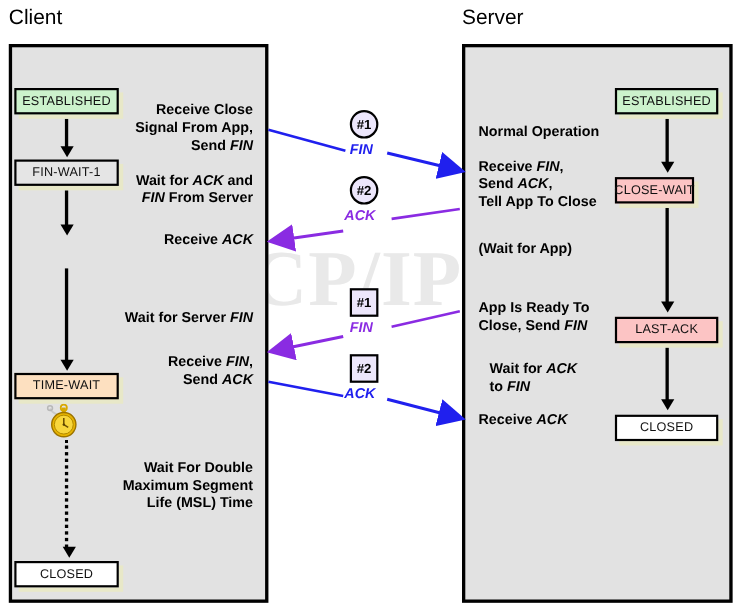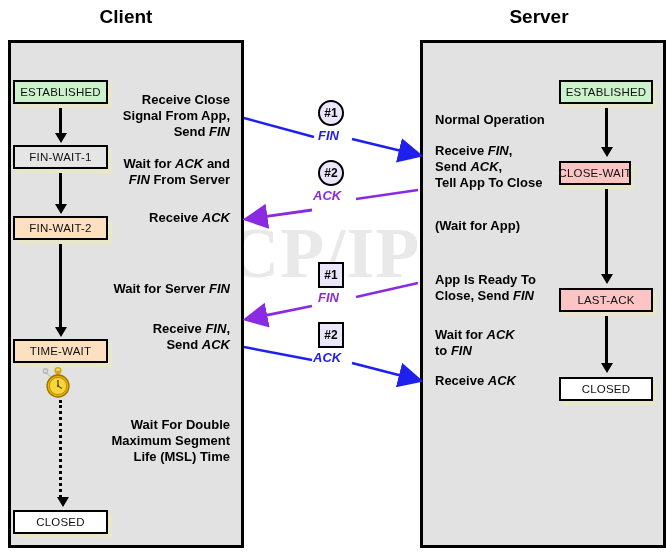--- a/index.html
+++ b/index.html
@@ -30,23 +30,23 @@
     letter-spacing: 1px;
     white-space: nowrap;
     z-index: 1;
     user-select: none;
   }
 
   
   .col-title {
     position: absolute;
     font-size: 19px;
-    font-weight: bold;
-    color: #000;
-    text-align: center;
+    font-weight: normal;
+    color: #000;
+    text-align: left;
     z-index: 6;
   }
   #client-title { left: 8px;   top: 6px;  width: 236px; }
   #server-title { left: 420px; top: 6px;  width: 238px; }
 
   
   .panel {
     position: absolute;
     background: #e2e2e2;
     border: 3px solid #000;
@@ -173,21 +173,20 @@
 
   <div class="col-title" id="client-title">Client</div>
   <div class="col-title" id="server-title">Server</div>
 
   <div class="panel" id="client-panel"></div>
 
   <div class="panel-heading" style="left:20px; top:54px;">Client State</div>
 
   <div class="state-box" style="left:13px; top:80px; width:95px; height:24px; background:#ccf2cc;">ESTABLISHED</div>
   <div class="state-box" style="left:13px; top:145px; width:95px; height:24px; background:#e5e5e5;">FIN-WAIT-1</div>
-  <div class="state-box" style="left:13px; top:216px; width:95px; height:24px; background:#fde0c0;">FIN-WAIT-2</div>
   <div class="state-box" style="left:13px; top:339px; width:95px; height:24px; background:#fde0c0;">TIME-WAIT</div>
   <div class="state-box" style="left:13px; top:510px; width:95px; height:24px; background:#ffffff;">CLOSED</div>
 
   <div class="v-arrow" style="left:59px; top:108px; height:26px;"></div>
   <div class="v-arrow" style="left:59px; top:173px; height:32px;"></div>
   <div class="v-arrow" style="left:59px; top:244px; height:84px;"></div>
   <div class="v-arrow dotted" style="left:59px; top:400px; height:98px;"></div>
 
   <div class="clock-icon" style="left:41px; top:367px; width:34px; height:34px;">
     <svg width="34" height="34" viewBox="0 0 34 34">
@@ -229,21 +228,21 @@
   <div class="v-arrow" style="left:605px; top:316px; height:48px;"></div>
 
   <div class="note left" style="left:435px; top:112px; width:180px;">Normal Operation</div>
 
   <div class="note left" style="left:435px; top:143px; width:180px;">Receive <i>FIN</i>,<br>Send <i>ACK</i>,<br>Tell App To Close</div>
 
   <div class="note left" style="left:435px; top:218px; width:180px;">(Wait for App)</div>
 
   <div class="note left" style="left:435px; top:272px; width:180px;">App Is Ready To<br>Close, Send <i>FIN</i></div>
 
-  <div class="note left" style="left:435px; top:327px; width:180px;">Wait for <i>ACK</i><br>to <i>FIN</i></div>
+  <div class="note left" style="left:445px; top:327px; width:180px;">Wait for <i>ACK</i><br>to <i>FIN</i></div>
 
   <div class="note left" style="left:435px; top:373px; width:180px;">Receive <i>ACK</i></div>
 
   <div class="badge circle" style="left:318px; top:100px;">#1</div>
   <div class="msg-label blue" style="left:318px; top:128px;">FIN</div>
 
   <div class="badge circle" style="left:318px; top:160px;">#2</div>
   <div class="msg-label purple" style="left:313px; top:188px;">ACK</div>
 
   <div class="badge square" style="left:318px; top:262px;">#1</div>

